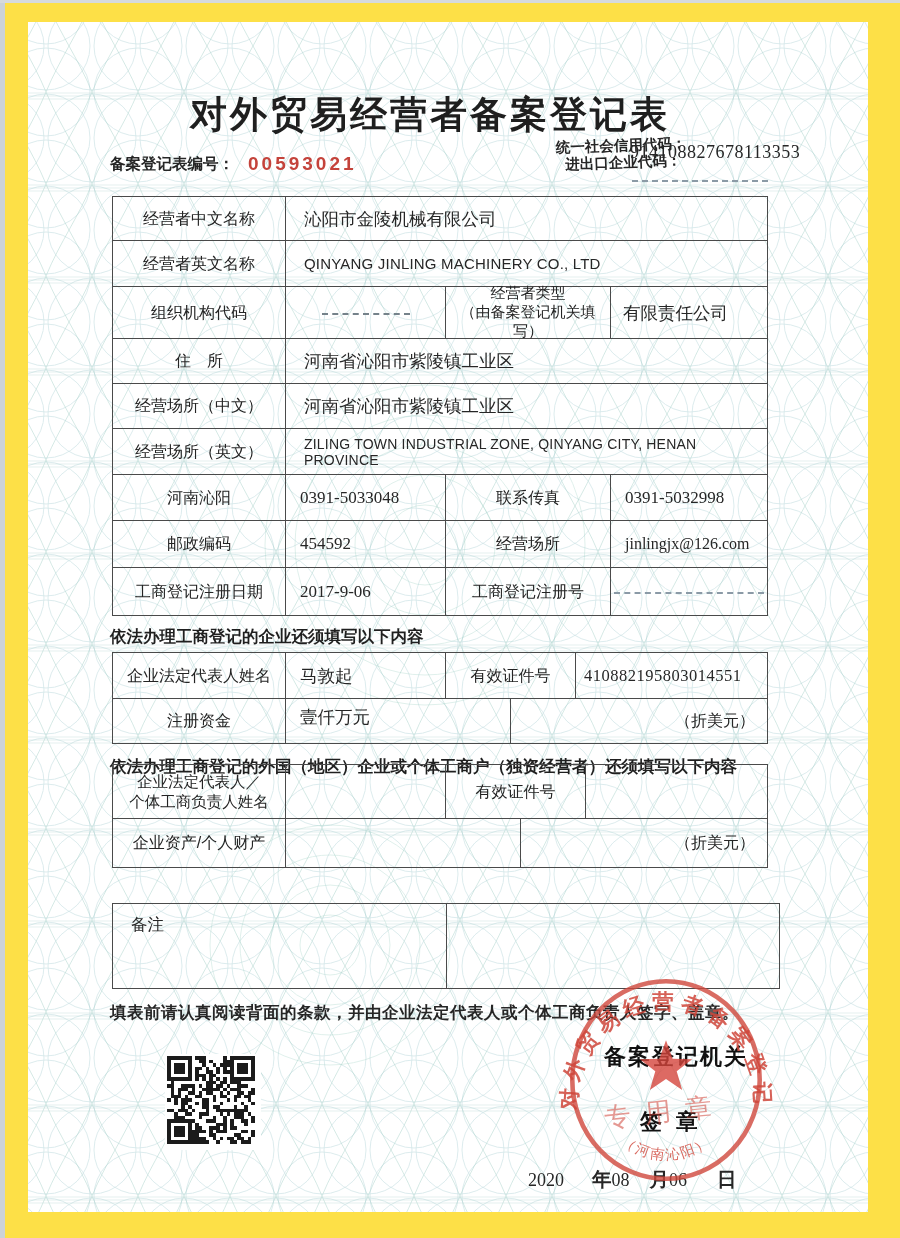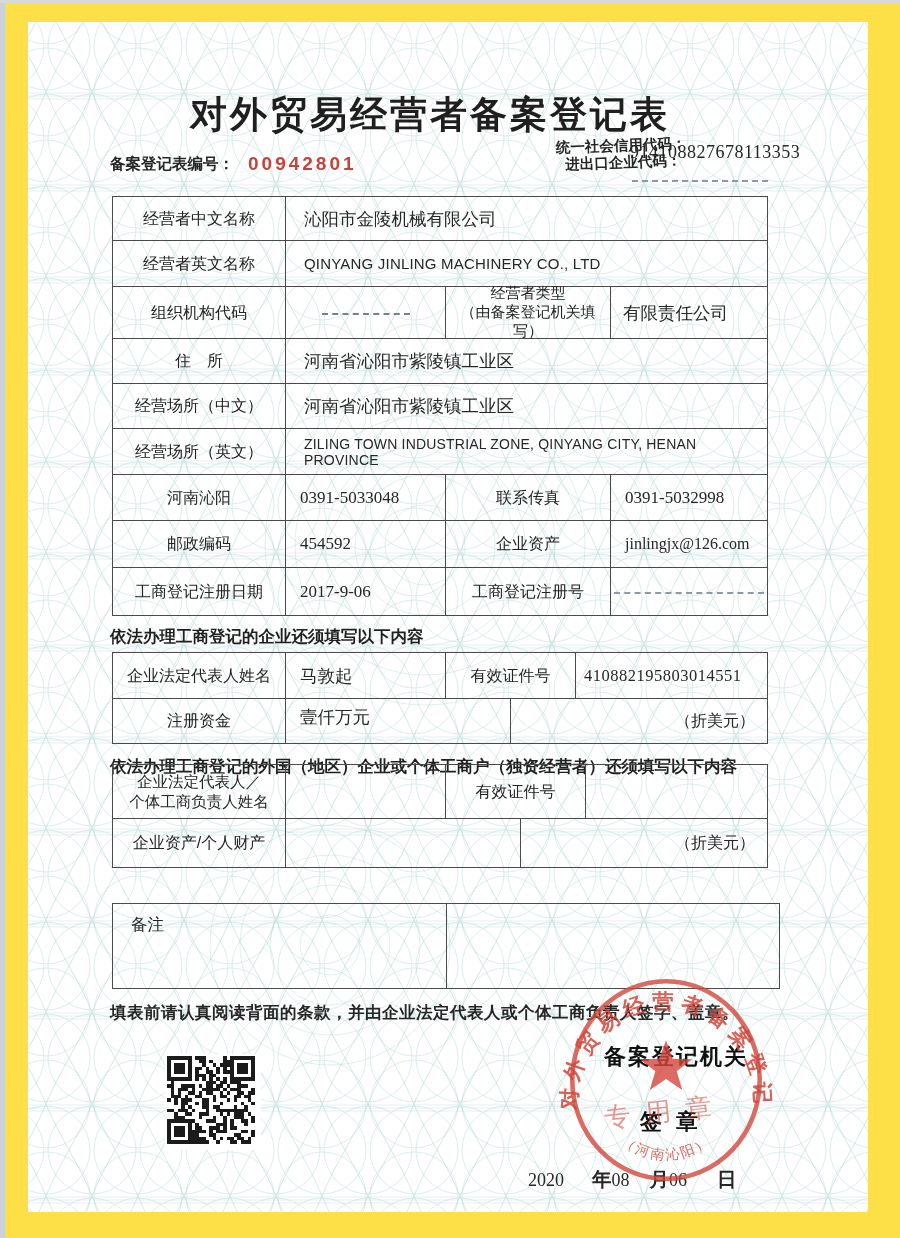--- a/index.html
+++ b/index.html
@@ -97,21 +97,21 @@
       <circle cx="330" cy="945" r="90"></circle>
         <circle cx="330" cy="945" r="120"></circle>
     </g>
   </svg>
   <div class="edge-left"></div>
   <div class="edge-top"></div>
 
   <h1 class="abs title">对外贸易经营者备案登记表</h1>
 
   <div class="abs form-no">
-    <span>备案登记表编号：</span><span class="num">00942801</span>
+    <span>备案登记表编号：</span><span class="num">00593021</span>
   </div>
 
   <div class="abs codes">
     <div class="lab">统一社会信用代码：</div>
     <div class="lab lab2">进出口企业代码：</div>
   </div>
   <div class="abs credit-val">914108827678113353</div>
   <div class="abs blank-dash ie-dash"></div>
 
   <div class="abs tbl t1">
@@ -187,21 +187,21 @@
         </div>
     </div>
     <div class="tr" style="height:47px">
       <div class="td lbl" style="width:173px">
           <span class="grow">邮政编码</span>
         </div>
       <div class="td val num-val" style="width:160px;padding-left:14px">
           <span>454592</span>
         </div>
       <div class="td lbl" style="width:165px">
-          <span class="grow">企业资产</span>
+          <span class="grow">经营场所</span>
         </div>
       <div class="td val num-val grow" style="padding-left:14px;font-size:16px">
           <span>jinlingjx@126.com</span>
         </div>
     </div>
     <div class="tr" style="height:47px">
       <div class="td lbl" style="width:173px">
           <span class="grow">工商登记注册日期</span>
         </div>
       <div class="td val num-val" style="width:160px;padding-left:14px">

